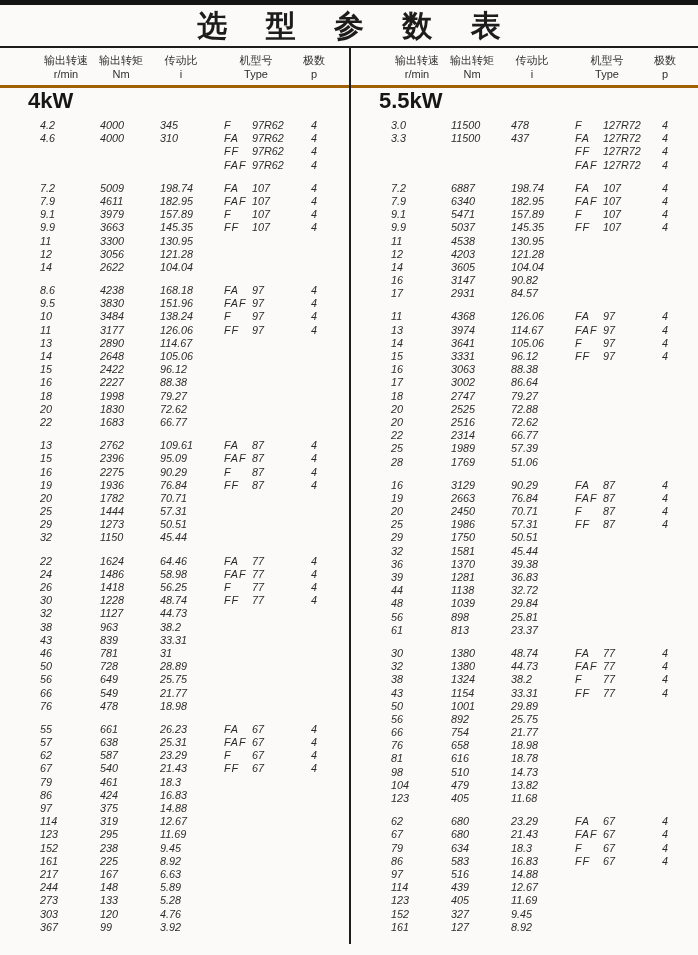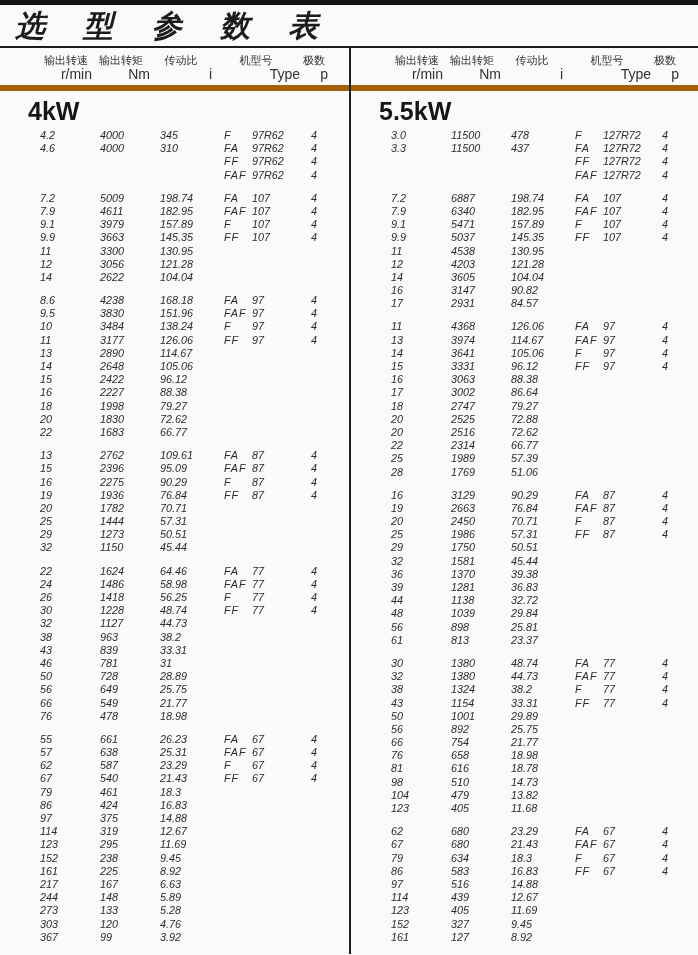--- a/index.html
+++ b/index.html
@@ -3,40 +3,40 @@
 <meta charset="utf-8">
 <style>
   * { box-sizing: border-box; margin: 0; padding: 0; }
   body { font-family: "Liberation Sans", "DejaVu Sans", sans-serif; background: #e8e6e2; }
   .page {
     width: 698px; height: 955px; margin: 0 auto; background: #fbfaf8;
     color: #262626; overflow: hidden; position: relative;
   }
   .top-bar { height: 5px; background: #141414; width: 100%; }
   .title {
-    text-align: left; font-size: 30px; font-weight: bold; color: #1c1c1c;
-    letter-spacing: 15px; padding: 4px 0 3px 15px; line-height: 34px; font-style: italic;
+    text-align: center; font-size: 30px; font-weight: bold; color: #1c1c1c;
+    letter-spacing: 15px; padding: 4px 0 3px 15px; line-height: 34px;
   }
   .table-area {
     display: grid; grid-template-columns: 349px 349px;
     border-top: 2px solid #1d1d1d;
   }
   .half { width: 349px; }
   .half-right { border-left: 2px solid #1d1d1d; }
   .hdr {
     display: grid; grid-template-columns: 40px 52px 58px 62px 88px 28px;
-    border-bottom: 6px solid #a16207; padding: 5px 0 4px 0;
+    border-bottom: 3px solid #a16207; padding: 5px 0 4px 0;
   }
   .hcell { grid-column: span 1; text-align: center; }
   .hcell.h-pad {  }
   .h-zh { display: block; font-size: 11px; line-height: 14px; color: #303030; }
-  .h-unit { display: block; font-size: 14px; line-height: 14px; color: #303030; text-align: right; }
+  .h-unit { display: block; font-size: 11px; line-height: 14px; color: #303030; }
   .power {
-    font-size: 25px; font-weight: bold; color: #161616;
-    margin: 9px 0 7px 28px; line-height: 22px;
+    font-size: 22px; font-weight: bold; color: #161616;
+    margin: 2px 0 7px 28px; line-height: 22px;
   }
   .block { margin-bottom: 10px; font-style: italic; }
   .row {
     display: grid; grid-template-columns: 40px 52px 58px 62px 30px 58px 28px;
     height: 13.2px; font-size: 10.8px; line-height: 13.2px; color: #2b2b2b;
   }
   .cell { white-space: nowrap; overflow: visible; }
   .c-speed { grid-column: 2; }
   .c-torque { grid-column: 3; padding-left: 8px; }
   .c-ratio { grid-column: 4; padding-left: 10px; }

